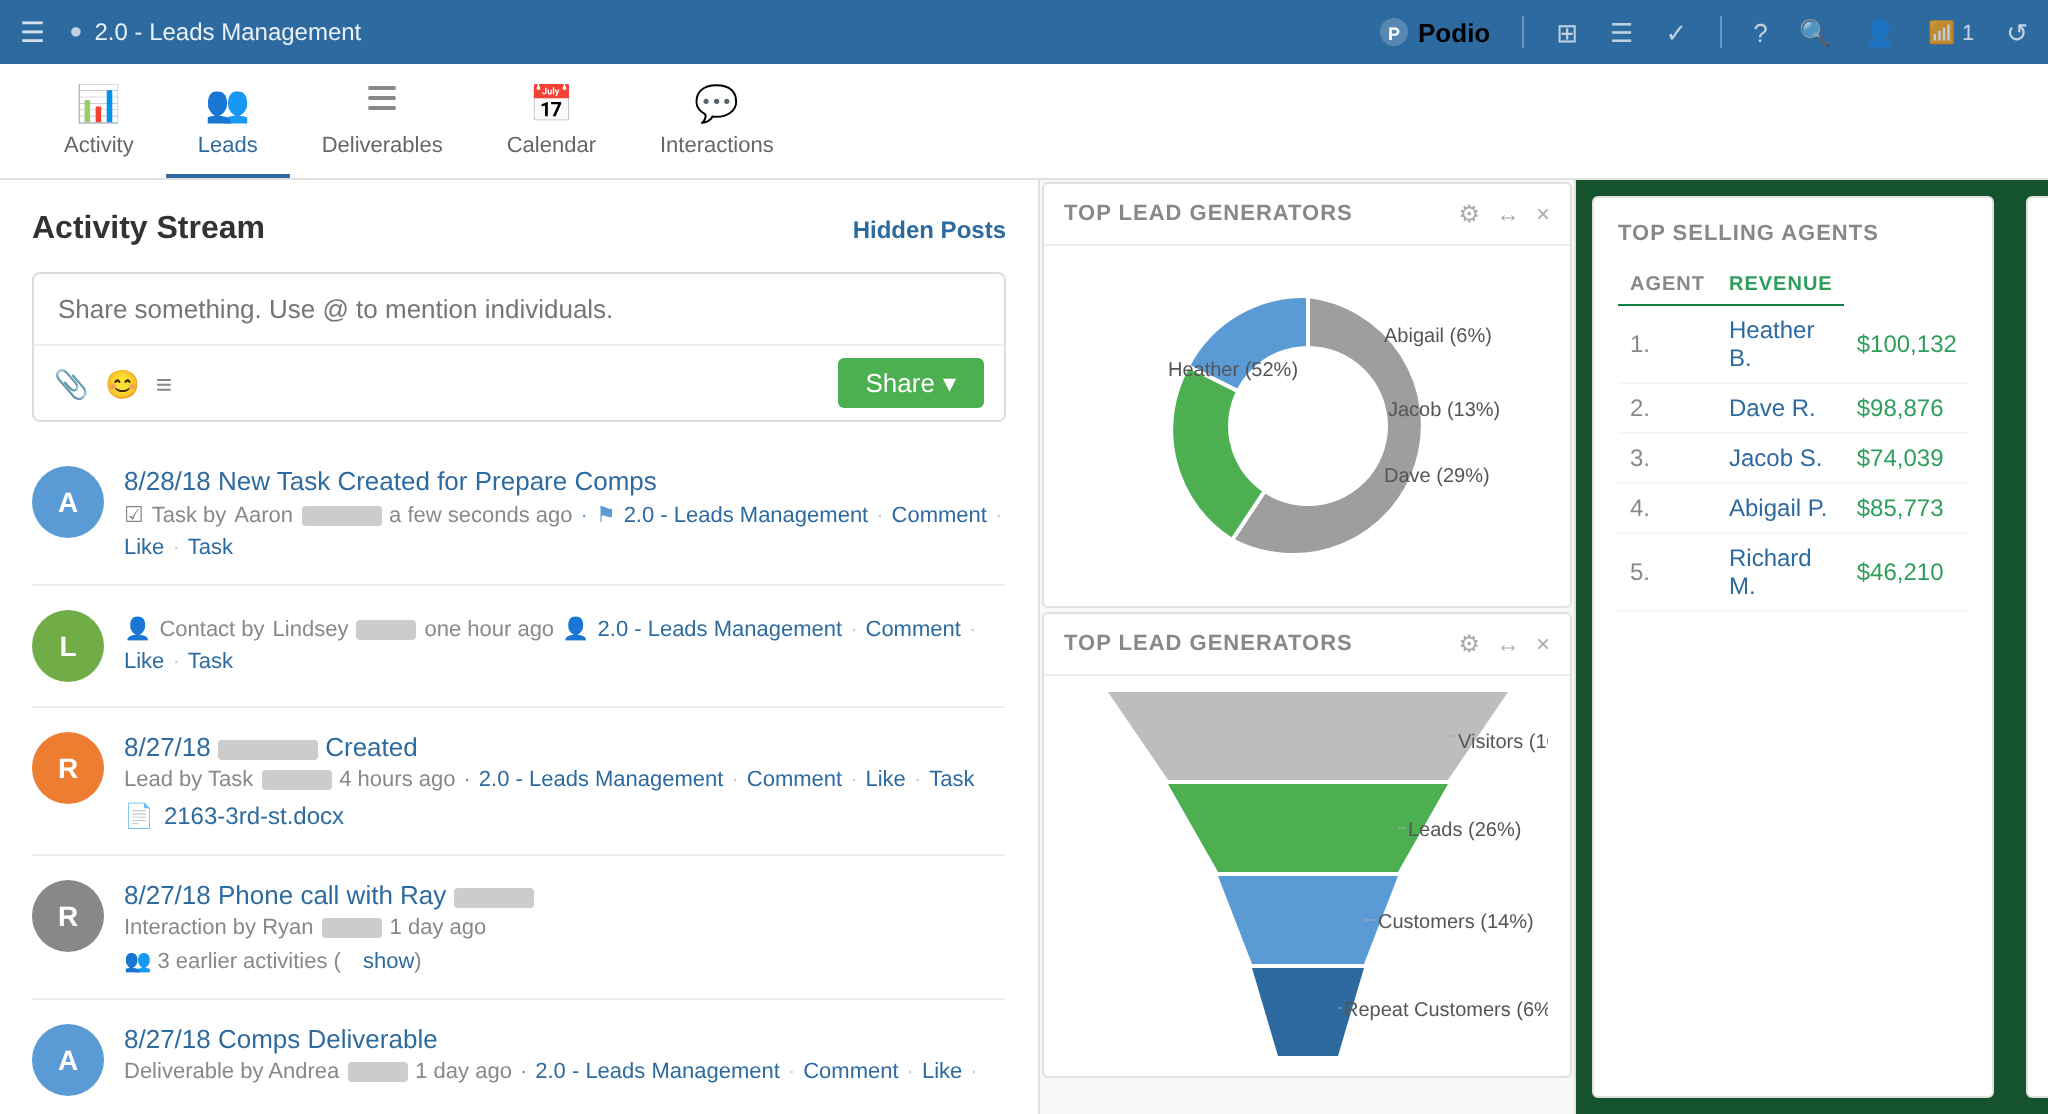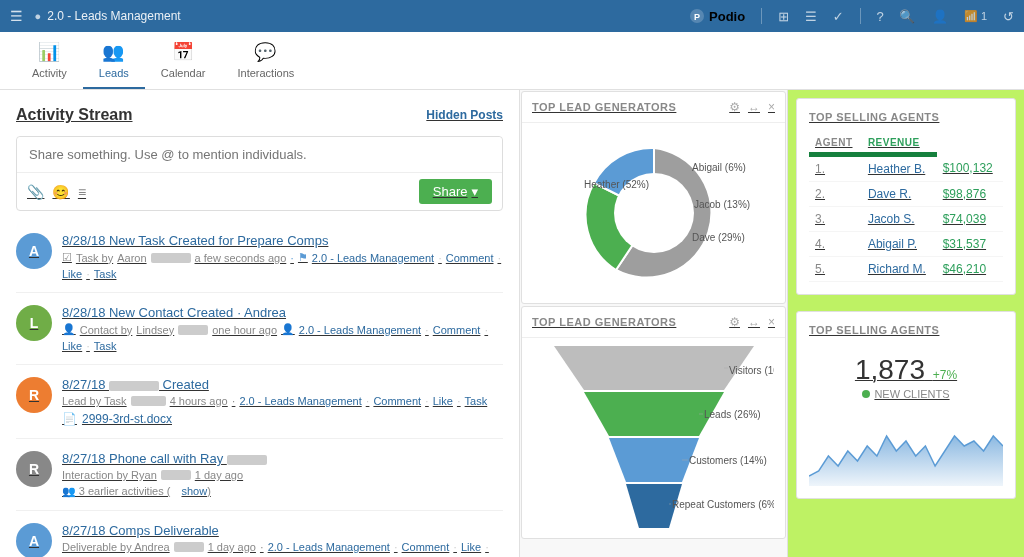--- a/index.html
+++ b/index.html
@@ -12,21 +12,21 @@
     .top-bar-logo { color: #fff; font-weight: bold; font-size: 14px; display: flex; align-items: center; gap: 4px; }
     .top-bar-separator { width: 1px; height: 16px; background: rgba(255,255,255,0.3); }
 
     
     .nav-bar { background: #fff; border-bottom: 1px solid #e0e0e0; display: flex; align-items: center; padding: 0 16px; height: 58px; }
     .nav-item { display: flex; flex-direction: column; align-items: center; gap: 4px; padding: 8px 16px; cursor: pointer; color: #666; font-size: 11px; border-bottom: 2px solid transparent; }
     .nav-item.active { color: #2d6a9f; border-bottom-color: #2d6a9f; }
     .nav-icon { font-size: 18px; }
 
     
-    .main { display: flex; height: calc(557px - 32px - 58px); overflow: hidden; text-decoration: underline; }
+    .main { display: flex; height: calc(557px - 32px - 58px); overflow: hidden; }
 
     
     .left-panel { width: 520px; background: #fff; border-right: 1px solid #e0e0e0; display: flex; flex-direction: column; overflow-y: auto; padding: 16px; }
     .panel-title { font-size: 16px; font-weight: 600; color: #333; margin-bottom: 12px; display: flex; justify-content: space-between; align-items: center; }
     .hidden-posts { font-size: 12px; color: #2d6a9f; cursor: pointer; }
 
     
     .share-box { border: 1px solid #ddd; border-radius: 4px; margin-bottom: 10px; }
     .share-input { width: 100%; border: none; padding: 10px 12px; font-size: 13px; color: #999; outline: none; border-radius: 4px; }
     .share-toolbar { display: flex; align-items: center; padding: 6px 10px; border-top: 1px solid #eee; gap: 8px; }
@@ -57,25 +57,25 @@
     .widget-actions { display: flex; gap: 8px; color: #aaa; font-size: 12px; }
     .widget-actions span { cursor: pointer; }
 
     
     .donut-container { padding: 10px; display: flex; justify-content: center; align-items: center; height: 180px; position: relative; }
 
     
     .funnel-container { padding: 10px; height: 200px; position: relative; display: flex; justify-content: center; align-items: center; }
 
     
-    .right-panel { flex: 1; background: #bef264; display: flex; flex-direction: column; overflow-y: auto; padding: 0; }
+    .right-panel { flex: 1; background: #14532d; display: flex; flex-direction: row; overflow-y: auto; padding: 0; }
     .right-widget { background: #fff; border: 1px solid #e0e0e0; margin: 8px; border-radius: 3px; padding: 12px; }
     .right-widget-title { font-size: 11px; font-weight: 600; color: #888; letter-spacing: 0.5px; text-transform: uppercase; margin-bottom: 10px; }
     table.agents-table { width: 100%; border-collapse: collapse; font-size: 12px; }
-    table.agents-table th { color: #888; font-size: 10px; font-weight: 600; letter-spacing: 0.5px; text-transform: uppercase; padding: 4px 6px; text-align: left; border-bottom: 5px solid #15803d; }
+    table.agents-table th { color: #888; font-size: 10px; font-weight: 600; letter-spacing: 0.5px; text-transform: uppercase; padding: 4px 6px; text-align: left; border-bottom: 1px solid #15803d; }
     table.agents-table th.revenue-col { color: #2d9f5b; }
     table.agents-table td { padding: 5px 6px; border-bottom: 1px solid #f5f5f5; color: #333; }
     table.agents-table td.rank { color: #888; }
     table.agents-table td.agent-name { color: #2d6a9f; cursor: pointer; }
     table.agents-table td.revenue { color: #2d9f5b; font-weight: 500; }
 
     .metric-big { text-align: center; padding: 8px 0; }
     .metric-number { font-size: 28px; font-weight: 300; color: #333; }
     .metric-change { font-size: 12px; color: #4caf50; }
     .metric-label { font-size: 11px; color: #888; display: flex; align-items: center; gap: 4px; justify-content: center; margin-top: 2px; }
@@ -120,20 +120,30 @@
 <div class="nav-bar">
   <div class="nav-item">
     <span class="nav-icon">📊</span>
     <span>Activity</span>
   </div>
   <div class="nav-item active">
     <span class="nav-icon">👥</span>
     <span>Leads</span>
   </div>
   <div class="nav-item">
+    <span class="nav-icon" style="font-size:16px;">
+      <svg width="18" height="18" viewBox="0 0 18 18" fill="none">
+          <rect x="2" y="3" width="14" height="2" rx="1" fill="#888"></rect>
+          <rect x="2" y="8" width="14" height="2" rx="1" fill="#888"></rect>
+          <rect x="2" y="13" width="14" height="2" rx="1" fill="#888"></rect>
+        </svg>
+    </span>
+    <span>Deliverables</span>
+  </div>
+  <div class="nav-item">
     <span class="nav-icon">📅</span>
     <span>Calendar</span>
   </div>
   <div class="nav-item">
     <span class="nav-icon">💬</span>
     <span>Interactions</span>
   </div>
 </div>
 
 <div class="main">
@@ -176,21 +186,20 @@
           <span class="meta-link">Like</span>
           <span class="meta-dot">·</span>
           <span class="meta-link">Task</span>
         </div>
       </div>
     </div>
 
     <div class="activity-item">
       <div class="avatar green">L</div>
       <div class="activity-content">
-        <div class="activity-title">8/28/18 New Contact Created · Andrea</div>
         <div class="activity-meta">
           <span>👤</span>
           <span>Contact by</span>
           <span>Lindsey</span>
           <span style="display:inline-block;background:#ccc;color:transparent;width:30px;height:10px;border-radius:2px;"></span>
           <span>one hour ago</span>
           <span style="color:#5b9bd5;">👤</span>
           <span class="meta-link">2.0 - Leads Management</span>
           <span class="meta-dot">·</span>
           <span class="meta-link">Comment</span>
@@ -214,21 +223,21 @@
           <span class="meta-link">2.0 - Leads Management</span>
           <span class="meta-dot">·</span>
           <span class="meta-link">Comment</span>
           <span class="meta-dot">·</span>
           <span class="meta-link">Like</span>
           <span class="meta-dot">·</span>
           <span class="meta-link">Task</span>
         </div>
         <div class="attachment">
           <span style="color:#5b9bd5;">📄</span>
-          <span>2999-3rd-st.docx</span>
+          <span>2163-3rd-st.docx</span>
         </div>
       </div>
     </div>
 
     <div class="activity-item">
       <div class="avatar gray">R</div>
       <div class="activity-content">
         <div class="activity-title">8/27/18 Phone call with Ray <span style="display:inline-block;background:#ccc;color:transparent;width:40px;height:10px;border-radius:2px;vertical-align:middle;"></span></div>
         <div class="activity-meta">
           <span>Interaction by Ryan</span>
@@ -350,21 +359,21 @@
             <td class="revenue">$98,876</td>
           </tr>
           <tr>
             <td class="rank">3.</td>
             <td class="agent-name">Jacob S.</td>
             <td class="revenue">$74,039</td>
           </tr>
           <tr>
             <td class="rank">4.</td>
             <td class="agent-name">Abigail P.</td>
-            <td class="revenue">$31,537</td>
+            <td class="revenue">$85,773</td>
           </tr>
           <tr>
             <td class="rank">5.</td>
             <td class="agent-name">Richard M.</td>
             <td class="revenue">$46,210</td>
           </tr>
         </tbody>
       </table>
     </div>
 

